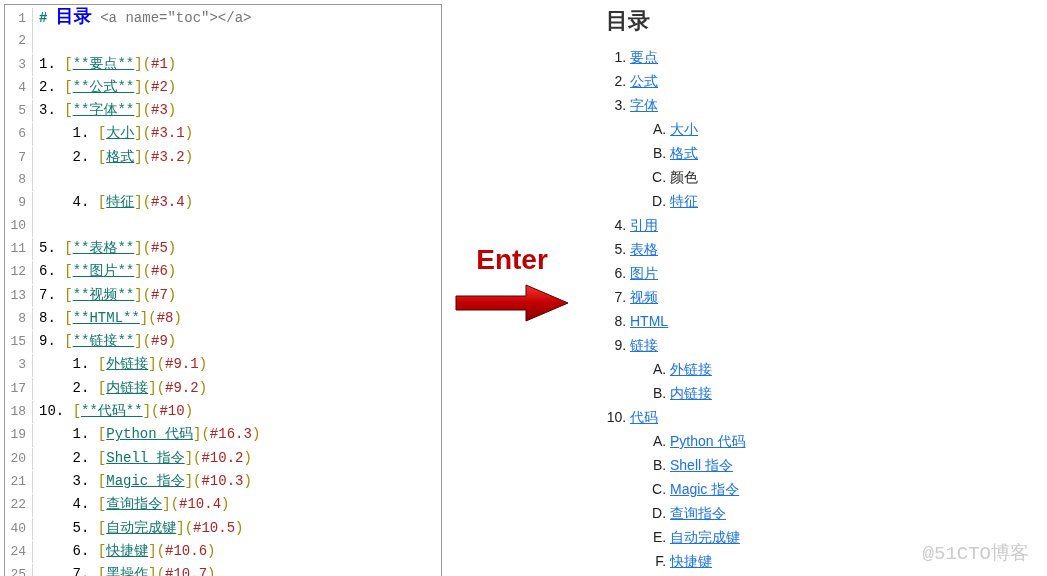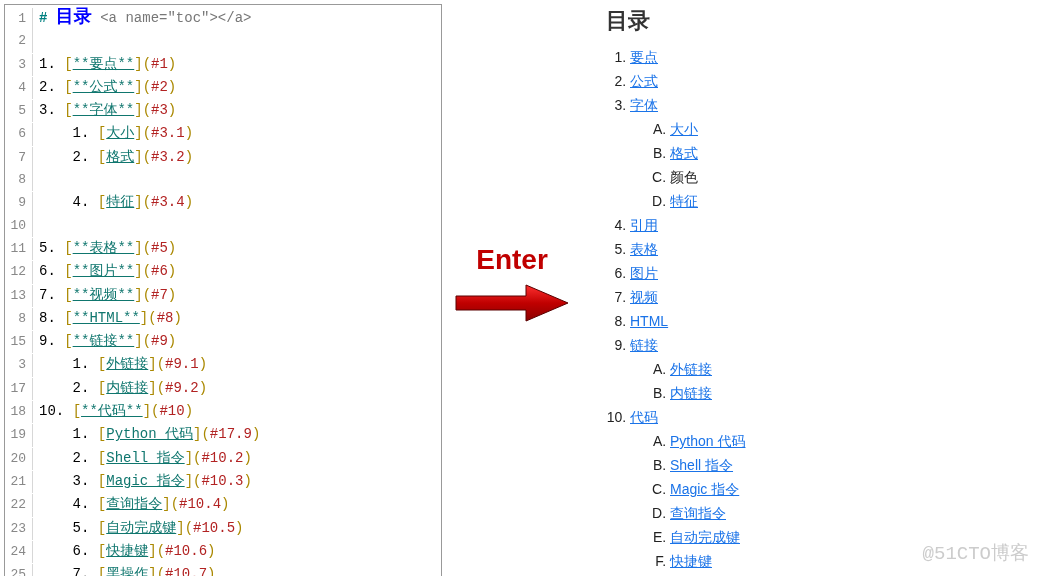--- a/index.html
+++ b/index.html
@@ -128,25 +128,25 @@
       <div class="code-line"><span class="gutter">9</span><span class="code">    <span class="tok-num">4.</span> <span class="tok-br">[</span><span class="tok-link">特征</span><span class="tok-br">]</span><span class="tok-br">(</span><span class="tok-href">#3.4</span><span class="tok-br">)</span></span></div>
       <div class="code-line"><span class="gutter">10</span></div>
       <div class="code-line"><span class="gutter">11</span><span class="code"><span class="tok-num">5.</span> <span class="tok-br">[</span><span class="tok-link">**表格**</span><span class="tok-br">]</span><span class="tok-br">(</span><span class="tok-href">#5</span><span class="tok-br">)</span></span></div>
       <div class="code-line"><span class="gutter">12</span><span class="code"><span class="tok-num">6.</span> <span class="tok-br">[</span><span class="tok-link">**图片**</span><span class="tok-br">]</span><span class="tok-br">(</span><span class="tok-href">#6</span><span class="tok-br">)</span></span></div>
       <div class="code-line"><span class="gutter">13</span><span class="code"><span class="tok-num">7.</span> <span class="tok-br">[</span><span class="tok-link">**视频**</span><span class="tok-br">]</span><span class="tok-br">(</span><span class="tok-href">#7</span><span class="tok-br">)</span></span></div>
       <div class="code-line"><span class="gutter">8</span><span class="code"><span class="tok-num">8.</span> <span class="tok-br">[</span><span class="tok-link">**HTML**</span><span class="tok-br">]</span><span class="tok-br">(</span><span class="tok-href">#8</span><span class="tok-br">)</span></span></div>
       <div class="code-line"><span class="gutter">15</span><span class="code"><span class="tok-num">9.</span> <span class="tok-br">[</span><span class="tok-link">**链接**</span><span class="tok-br">]</span><span class="tok-br">(</span><span class="tok-href">#9</span><span class="tok-br">)</span></span></div>
       <div class="code-line"><span class="gutter">3</span><span class="code">    <span class="tok-num">1.</span> <span class="tok-br">[</span><span class="tok-link">外链接</span><span class="tok-br">]</span><span class="tok-br">(</span><span class="tok-href">#9.1</span><span class="tok-br">)</span></span></div>
       <div class="code-line"><span class="gutter">17</span><span class="code">    <span class="tok-num">2.</span> <span class="tok-br">[</span><span class="tok-link">内链接</span><span class="tok-br">]</span><span class="tok-br">(</span><span class="tok-href">#9.2</span><span class="tok-br">)</span></span></div>
       <div class="code-line"><span class="gutter">18</span><span class="code"><span class="tok-num">10.</span> <span class="tok-br">[</span><span class="tok-link">**代码**</span><span class="tok-br">]</span><span class="tok-br">(</span><span class="tok-href">#10</span><span class="tok-br">)</span></span></div>
-      <div class="code-line"><span class="gutter">19</span><span class="code">    <span class="tok-num">1.</span> <span class="tok-br">[</span><span class="tok-link">Python 代码</span><span class="tok-br">]</span><span class="tok-br">(</span><span class="tok-href">#17.9</span><span class="tok-br">)</span></span></div>
+      <div class="code-line"><span class="gutter">19</span><span class="code">    <span class="tok-num">1.</span> <span class="tok-br">[</span><span class="tok-link">Python 代码</span><span class="tok-br">]</span><span class="tok-br">(</span><span class="tok-href">#16.3</span><span class="tok-br">)</span></span></div>
       <div class="code-line"><span class="gutter">20</span><span class="code">    <span class="tok-num">2.</span> <span class="tok-br">[</span><span class="tok-link">Shell 指令</span><span class="tok-br">]</span><span class="tok-br">(</span><span class="tok-href">#10.2</span><span class="tok-br">)</span></span></div>
       <div class="code-line"><span class="gutter">21</span><span class="code">    <span class="tok-num">3.</span> <span class="tok-br">[</span><span class="tok-link">Magic 指令</span><span class="tok-br">]</span><span class="tok-br">(</span><span class="tok-href">#10.3</span><span class="tok-br">)</span></span></div>
       <div class="code-line"><span class="gutter">22</span><span class="code">    <span class="tok-num">4.</span> <span class="tok-br">[</span><span class="tok-link">查询指令</span><span class="tok-br">]</span><span class="tok-br">(</span><span class="tok-href">#10.4</span><span class="tok-br">)</span></span></div>
-      <div class="code-line"><span class="gutter">23</span><span class="code">    <span class="tok-num">5.</span> <span class="tok-br">[</span><span class="tok-link">自动完成键</span><span class="tok-br">]</span><span class="tok-br">(</span><span class="tok-href">#10.5</span><span class="tok-br">)</span></span></div>
+      <div class="code-line"><span class="gutter">40</span><span class="code">    <span class="tok-num">5.</span> <span class="tok-br">[</span><span class="tok-link">自动完成键</span><span class="tok-br">]</span><span class="tok-br">(</span><span class="tok-href">#10.5</span><span class="tok-br">)</span></span></div>
       <div class="code-line"><span class="gutter">24</span><span class="code">    <span class="tok-num">6.</span> <span class="tok-br">[</span><span class="tok-link">快捷键</span><span class="tok-br">]</span><span class="tok-br">(</span><span class="tok-href">#10.6</span><span class="tok-br">)</span></span></div>
       <div class="code-line"><span class="gutter">25</span><span class="code">    <span class="tok-num">7.</span> <span class="tok-br">[</span><span class="tok-link">黑操作</span><span class="tok-br">]</span><span class="tok-br">(</span><span class="tok-href">#10.7</span><span class="tok-br">)</span></span></div>
     </div>
 
   <div class="arrow-block">
     <div class="enter-label">Enter</div>
     <div class="arrow-wrap">
       <svg viewBox="0 0 120 42" width="120" height="42">
         <defs>
           <linearGradient id="redgrad" x1="0" y1="0" x2="0" y2="1">

